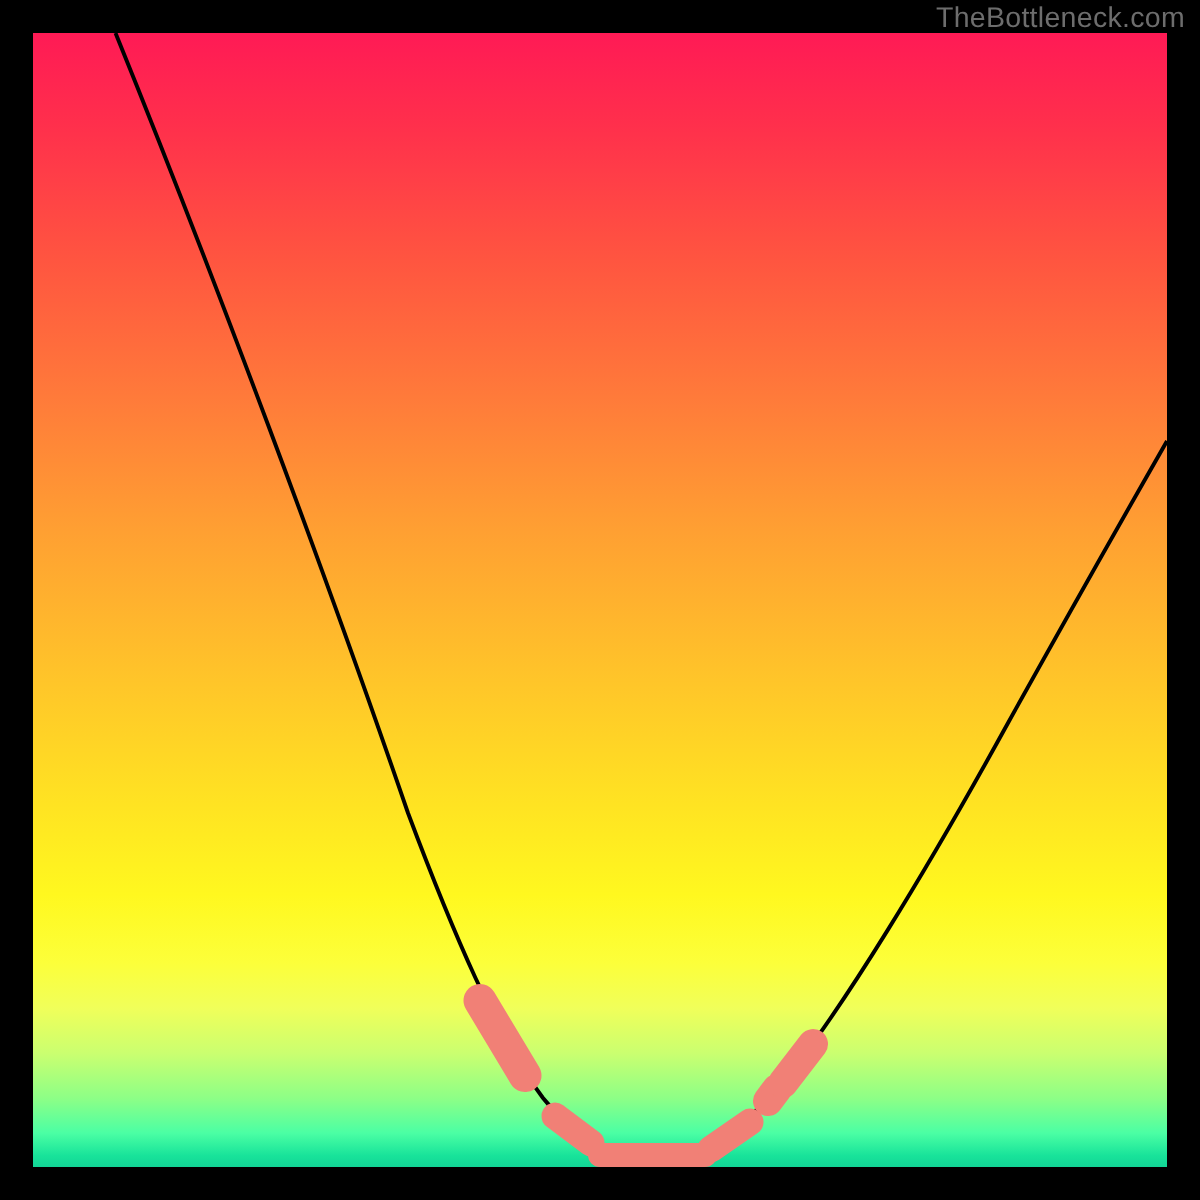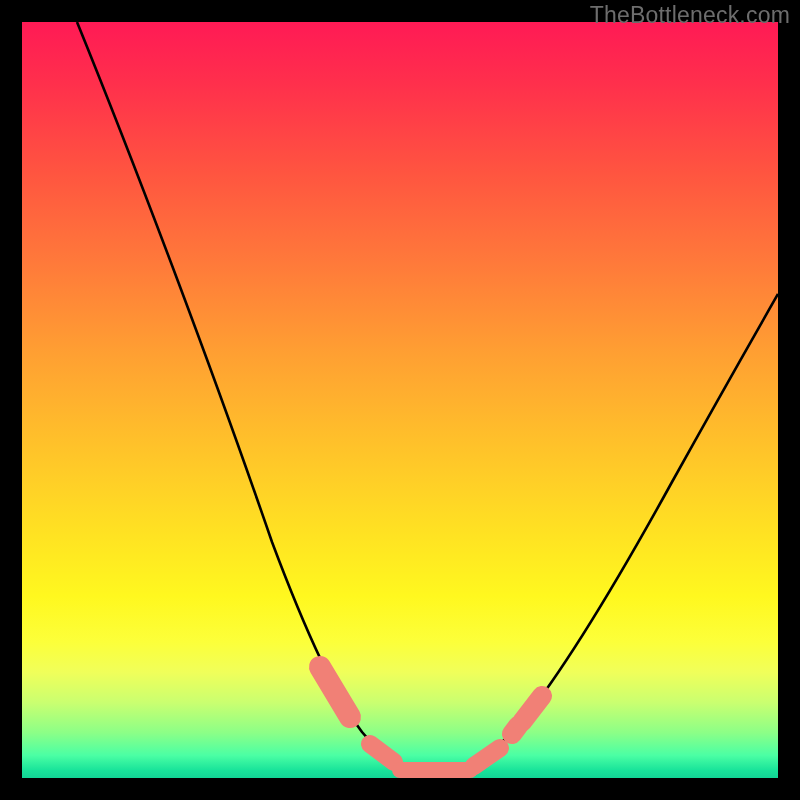--- a/index.html
+++ b/index.html
@@ -43,21 +43,21 @@
       #4bffa4 97%,
       #18e39a 99%,
       #12d596 100%
     );
   }
   .watermark {
     position: absolute;
     top: 2px;
     right: 10px;
     color: #6d6d6d;
-    font-size: 23px;
+    font-size: 19px;
     font-weight: 500;
     letter-spacing: 0.2px;
     user-select: none;
   }
   svg.curve {
     position: absolute;
     inset: 0;
     width: 100%;
     height: 100%;
   }

